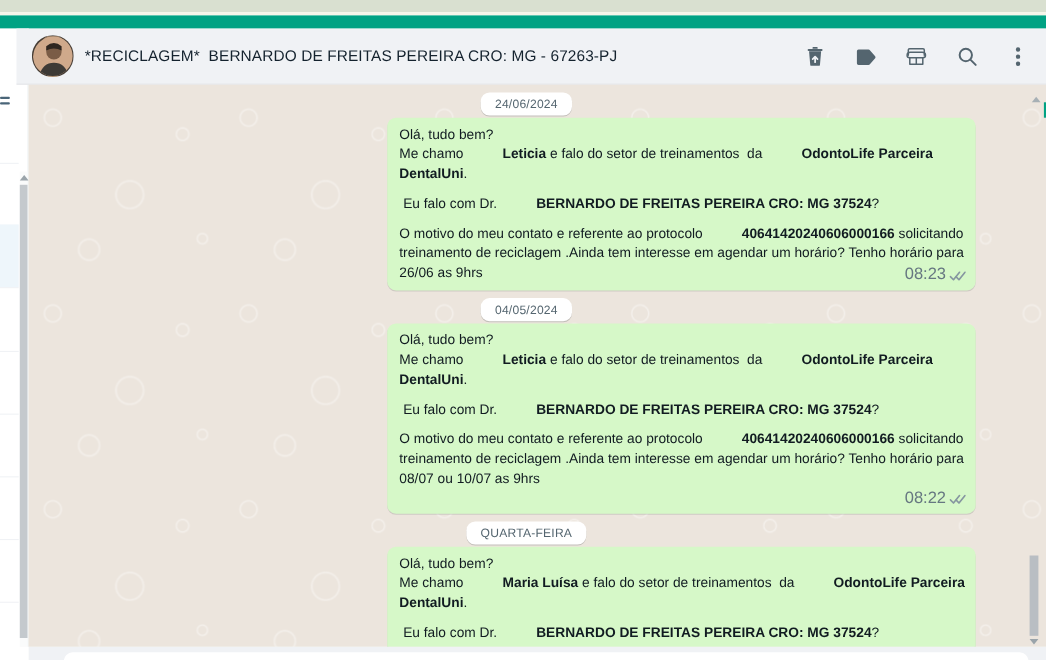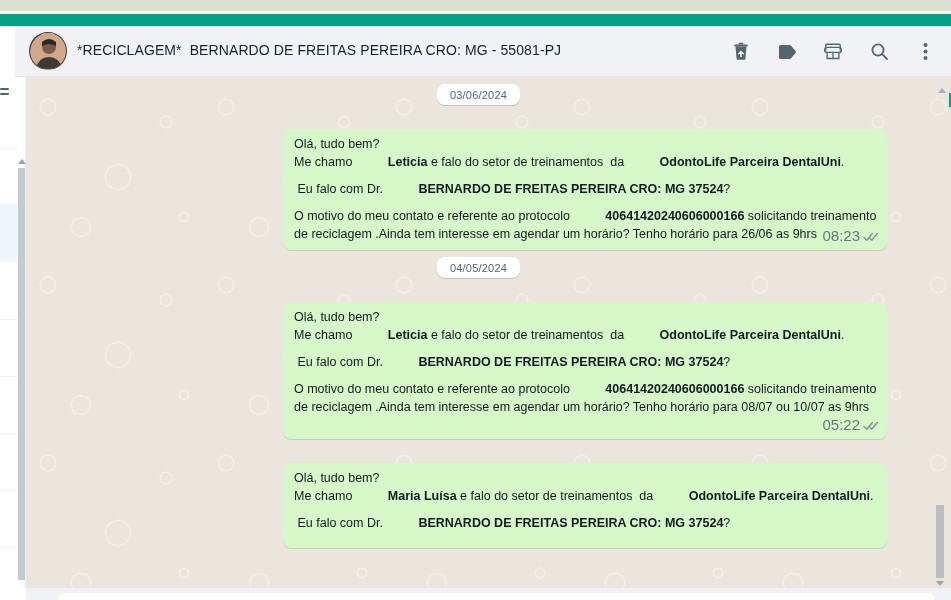--- a/index.html
+++ b/index.html
@@ -50,21 +50,21 @@
       radial-gradient(circle 6px  at 158px 140px, rgba(255,255,255,0) 3.5px, rgba(255,255,255,.45) 4.5px, rgba(255,255,255,0) 6px);
     background-size:178px 178px;
     overflow:hidden;
   }
   .msg-col { display:flex; flex-direction:column; align-items:flex-end; padding:0 64px 0 0; }
 
   .pill-wrap { align-self:center; transform:translateX(22px); margin-top:7px; }
   .date-pill { background:#fff; color:#54656f; font-size:11px; padding:5px 13px 4px;
     border-radius:8px; box-shadow:0 1px .5px rgba(11,20,26,.18); letter-spacing:.2px; }
 
-  .bubble { position:relative; width:604px; margin-top:24px; background:#d6f8c8;
+  .bubble { position:relative; width:535px; margin-top:2px; background:#d6f8c8;
     border-radius:8px; padding:6px 9px 7px 11px; box-shadow:0 1px .5px rgba(11,20,26,.13);
     font-size:12.5px; line-height:18px; color:#111b21; white-space:pre-wrap; cursor:pointer; }
   .bubble b { font-weight:700;padding-left:32px; }
   .blank-line { height:9px; }
   .meta { position:absolute; right:9px; bottom:5px; display:flex; align-items:center; gap:3px;
     font-size:15px; color:#667781; white-space:nowrap; }
   .meta svg { display:block; margin-top:2px; }
   .meta-newline { padding-bottom:23px; }
 
   
@@ -111,21 +111,21 @@
 
   <div class="chat-header">
     <div class="avatar">
       <svg width="38" height="38" viewBox="0 0 38 38">
         <circle cx="19" cy="19" r="19" fill="#cfa98b"></circle>
         <circle cx="19" cy="14" r="7" fill="#7a5c46"></circle>
         <path d="M5 38 Q8 24 19 24 Q30 24 33 38 Z" fill="#3d3a36"></path>
         <path d="M12 9 Q19 3 26 9 L26 13 Q19 9 12 13 Z" fill="#2e2620"></path>
       </svg>
     </div>
-    <div class="chat-title">*RECICLAGEM*  BERNARDO DE FREITAS PEREIRA CRO: MG - 55081-PJ</div>
+    <div class="chat-title">*RECICLAGEM*  BERNARDO DE FREITAS PEREIRA CRO: MG - 67263-PJ</div>
     <div class="header-icons">
       <div class="hicon">
         <svg width="18" height="19" viewBox="0 0 18 19" fill="none" stroke="#54656f" stroke-width="1.5">
           <path d="M3.5 4.5 L4.6 17 Q4.7 17.8 5.5 17.8 L12.5 17.8 Q13.3 17.8 13.4 17 L14.5 4.5" fill="#54656f" stroke="none"></path>
           <rect x="2.2" y="2.6" width="13.6" height="1.8" rx="0.9" fill="#54656f" stroke="none"></rect>
           <rect x="6.6" y="0.8" width="4.8" height="1.6" rx="0.8" fill="#54656f" stroke="none"></rect>
           <path d="M9 14.5 L9 9.5 M9 9.5 L6.8 11.7 M9 9.5 L11.2 11.7" stroke="#f0f2f5" stroke-width="1.6" stroke-linecap="round" stroke-linejoin="round"></path>
         </svg>
       </div>
       <div class="hicon">
@@ -152,43 +152,46 @@
           <circle cx="2.5" cy="9.5" r="2" fill="#54656f"></circle>
           <circle cx="2.5" cy="16" r="2" fill="#54656f"></circle>
         </svg>
       </div>
     </div>
   </div>
 
   <div class="chat-area">
     <div class="msg-col" id="msg-col">
         <div class="pill-wrap">
-          <div class="date-pill">03/06/2024</div>
+          <div class="date-pill">24/06/2024</div>
         </div>
         <div class="bubble"><div class="line"><span>Olá, tudo bem?</span></div><div class="line"><span>Me chamo </span><b>Leticia</b><span> e falo do setor de treinamentos  da </span><b>OdontoLife Parceira DentalUni</b><span>.</span></div><div class="blank-line"></div><div class="line"><span> Eu falo com Dr. </span><b>BERNARDO DE FREITAS PEREIRA CRO: MG 37524</b><span>?</span></div><div class="blank-line"></div><div class="line"><span>O motivo do meu contato e referente ao protocolo </span><b>40641420240606000166</b><span> solicitando treinamento de reciclagem .Ainda tem interesse em agendar um horário? Tenho horário para 26/06 as 9hrs</span></div><div class="meta">
             <span>08:23</span>
             <span>
               <svg width="15" height="10" viewBox="0 0 15 10" fill="none" stroke="#8696a0" stroke-width="1.5" stroke-linecap="round" stroke-linejoin="round">
                 <polyline points="1,5.5 3.8,8.3 9.3,1.5"></polyline>
                 <polyline points="6.3,5.7 8.8,8.3 14.3,1.5"></polyline>
               </svg>
             </span>
           </div></div>
         <div class="pill-wrap">
           <div class="date-pill">04/05/2024</div>
         </div>
         <div class="bubble meta-newline"><div class="line"><span>Olá, tudo bem?</span></div><div class="line"><span>Me chamo </span><b>Leticia</b><span> e falo do setor de treinamentos  da </span><b>OdontoLife Parceira DentalUni</b><span>.</span></div><div class="blank-line"></div><div class="line"><span> Eu falo com Dr. </span><b>BERNARDO DE FREITAS PEREIRA CRO: MG 37524</b><span>?</span></div><div class="blank-line"></div><div class="line"><span>O motivo do meu contato e referente ao protocolo </span><b>40641420240606000166</b><span> solicitando treinamento de reciclagem .Ainda tem interesse em agendar um horário? Tenho horário para 08/07 ou 10/07 as 9hrs</span></div><div class="meta">
-            <span>05:22</span>
+            <span>08:22</span>
             <span>
               <svg width="15" height="10" viewBox="0 0 15 10" fill="none" stroke="#8696a0" stroke-width="1.5" stroke-linecap="round" stroke-linejoin="round">
                 <polyline points="1,5.5 3.8,8.3 9.3,1.5"></polyline>
                 <polyline points="6.3,5.7 8.8,8.3 14.3,1.5"></polyline>
               </svg>
             </span>
           </div></div>
+        <div class="pill-wrap">
+          <div class="date-pill">QUARTA-FEIRA</div>
+        </div>
         <div class="bubble"><div class="line"><span>Olá, tudo bem?</span></div><div class="line"><span>Me chamo </span><b>Maria Luísa</b><span> e falo do setor de treinamentos  da </span><b>OdontoLife Parceira DentalUni</b><span>.</span></div><div class="blank-line"></div><div class="line"><span> Eu falo com Dr. </span><b>BERNARDO DE FREITAS PEREIRA CRO: MG 37524</b><span>?</span></div><div class="blank-line"></div><div class="line"></div></div>
       </div>
   </div>
 
   <div class="chat-scroll-up"></div>
   <div class="chat-scroll-thumb"></div>
   <div class="chat-scroll-down"></div>
   <div class="edge-scroll-thumb"></div>
 
   <div class="bottom-bar">

